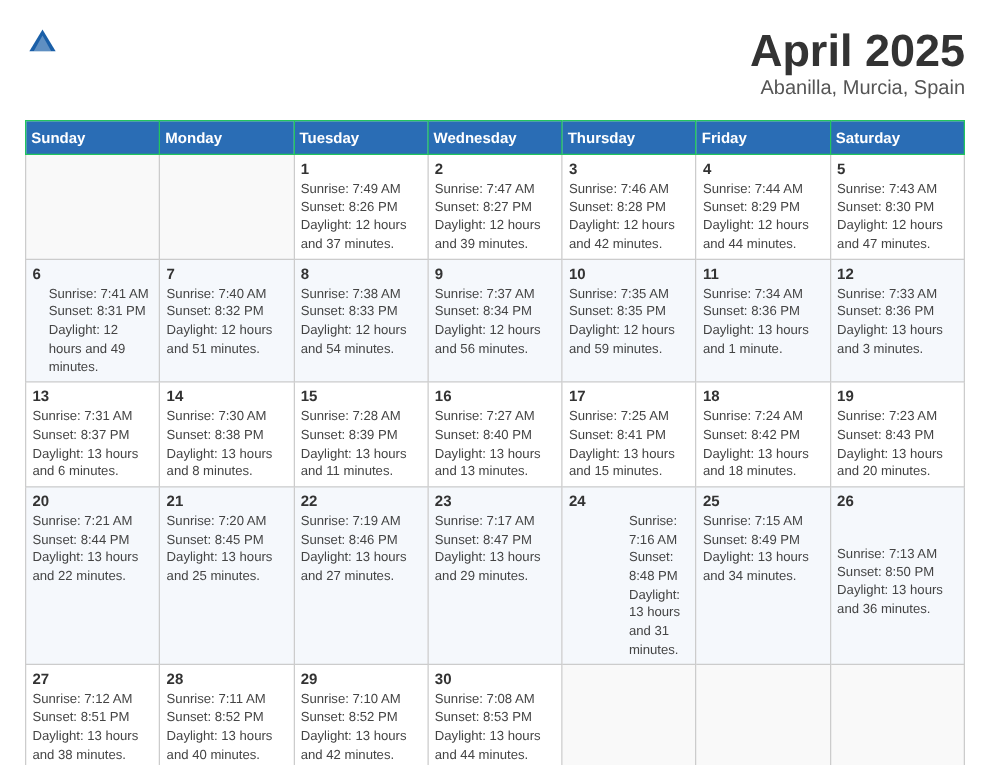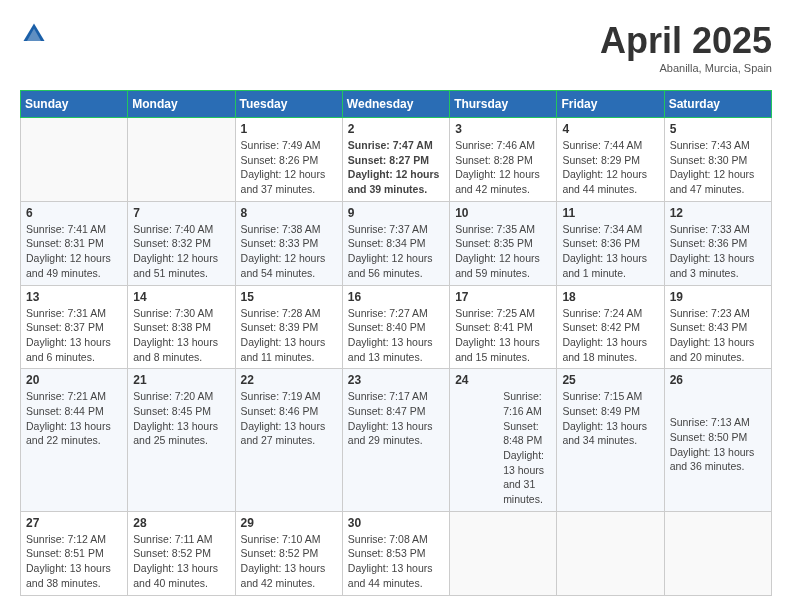--- a/index.html
+++ b/index.html
@@ -27,21 +27,21 @@
     }
     .title-area {
       text-align: right;
     }
     .month-title {
       font-size: 36px;
       font-weight: bold;
       color: #333;
     }
     .location-title {
-      font-size: 11px;
+      font-size: 16px;
       color: #555;
     }
     .calendar {
       width: 100%;
       border-collapse: collapse;
       font-size: 11px;
     }
     .calendar th {
       background-color: #2a6db5;
       color: #fff;
@@ -114,21 +114,21 @@
         <td class="empty"></td>
         <td class="empty"></td>
         <td>
           <span class="day-number">1</span>
           <div class="day-info" style="white-space: pre-line;">Sunrise: 7:49 AM
 Sunset: 8:26 PM
 Daylight: 12 hours and 37 minutes.</div>
         </td>
         <td>
           <span class="day-number">2</span>
-          <div class="day-info" style="white-space: pre-line; font-weight: bold;">Sunrise: 7:47 AM
+          <div class="day-info" style="white-space: pre-line;">Sunrise: 7:47 AM
 Sunset: 8:27 PM
 Daylight: 12 hours and 39 minutes.</div>
         </td>
         <td>
           <span class="day-number">3</span>
           <div class="day-info" style="white-space: pre-line;">Sunrise: 7:46 AM
 Sunset: 8:28 PM
 Daylight: 12 hours and 42 minutes.</div>
         </td>
         <td>
@@ -140,21 +140,21 @@
         <td>
           <span class="day-number">5</span>
           <div class="day-info" style="white-space: pre-line;">Sunrise: 7:43 AM
 Sunset: 8:30 PM
 Daylight: 12 hours and 47 minutes.</div>
         </td>
       </tr>
       <tr>
         <td>
           <span class="day-number">6</span>
-          <div class="day-info" style="white-space: pre-line;">Sunrise: 7:41 AM
+          <div class="day-info" style="white-space: pre-line; margin-left: 13px;">Sunrise: 7:41 AM
 Sunset: 8:31 PM
 Daylight: 12 hours and 49 minutes.</div>
         </td>
         <td>
           <span class="day-number">7</span>
           <div class="day-info" style="white-space: pre-line;">Sunrise: 7:40 AM
 Sunset: 8:32 PM
 Daylight: 12 hours and 51 minutes.</div>
         </td>
         <td>

